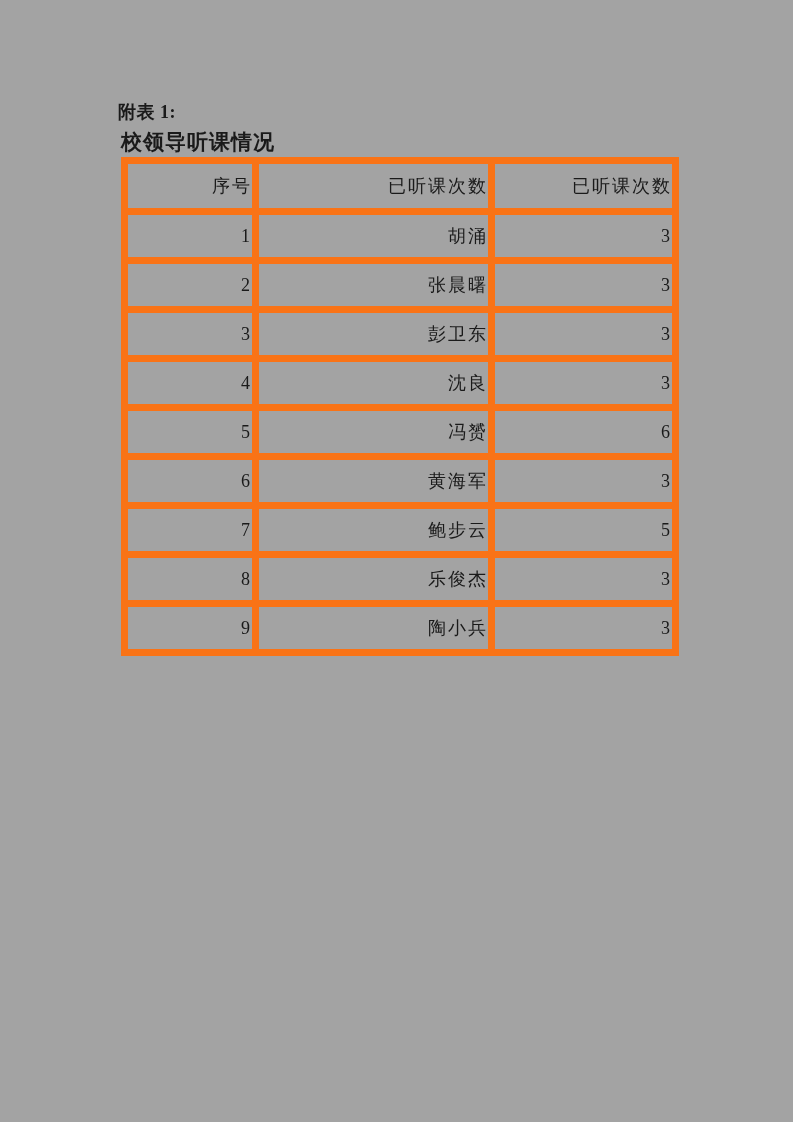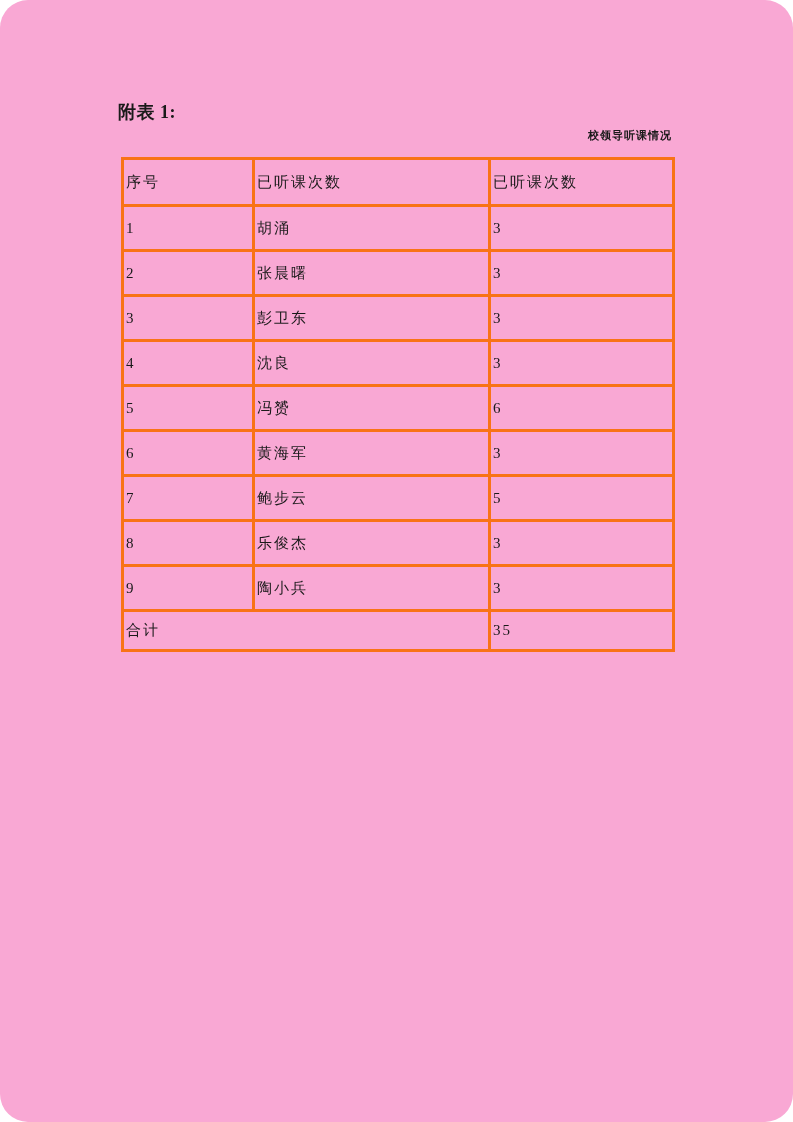--- a/index.html
+++ b/index.html
@@ -10,57 +10,56 @@
   body {
     width: 793px;
     height: 1122px;
     position: relative;
     font-family: "Liberation Serif", "DejaVu Serif", serif;
     color: #1a1a1a;
   }
   .page {
     position: absolute;
     inset: 0;
-    background: #f9a8d4;
-    border-radius: 28px;
+    background: #a3a3a3;
   }
   .appendix-label {
     position: absolute;
     left: 118px;
     top: 100px;
     font-size: 18px;
     font-weight: bold;
     letter-spacing: 0.5px;
     white-space: pre;
   }
   .doc-title {
     position: absolute;
     left: 121px;
     width: 551px;
     top: 128px;
-    text-align: right;
-    font-size: 11px;
+    text-align: left;
+    font-size: 21px;
     font-weight: bold;
     letter-spacing: 1px;
   }
   table.report-table {
     position: absolute;
     left: 121px;
     top: 157px;
     width: 551px;
     border-collapse: collapse;
     table-layout: fixed;
   }
   .report-table th,
   .report-table td {
-    border: 3px solid #f97316;
-    text-align: left;
+    border: 7px solid #f97316;
+    text-align: right;
     vertical-align: middle;
     font-weight: normal;
-    font-size: 15px;
+    font-size: 18px;
     letter-spacing: 2px;
     text-indent: 2px;
     padding: 0;
     overflow: hidden;
   }
   .report-table thead th { height: 44px; }
   .report-table tbody td { height: 42px; }
   .report-table tr.total-row td { height: 37px; }
   col.c-serial  { width: 131px; }
   col.c-teacher { width: 236px; }
@@ -127,20 +126,16 @@
       <tr>
         <td>8</td>
         <td>乐俊杰</td>
         <td>3</td>
       </tr>
       <tr>
         <td>9</td>
         <td>陶小兵</td>
         <td>3</td>
       </tr>
-      <tr class="total-row">
-        <td colspan="2">合计</td>
-        <td>35</td>
-      </tr>
     </tbody>
   </table>
 
 </div>
 
 </body></html>

